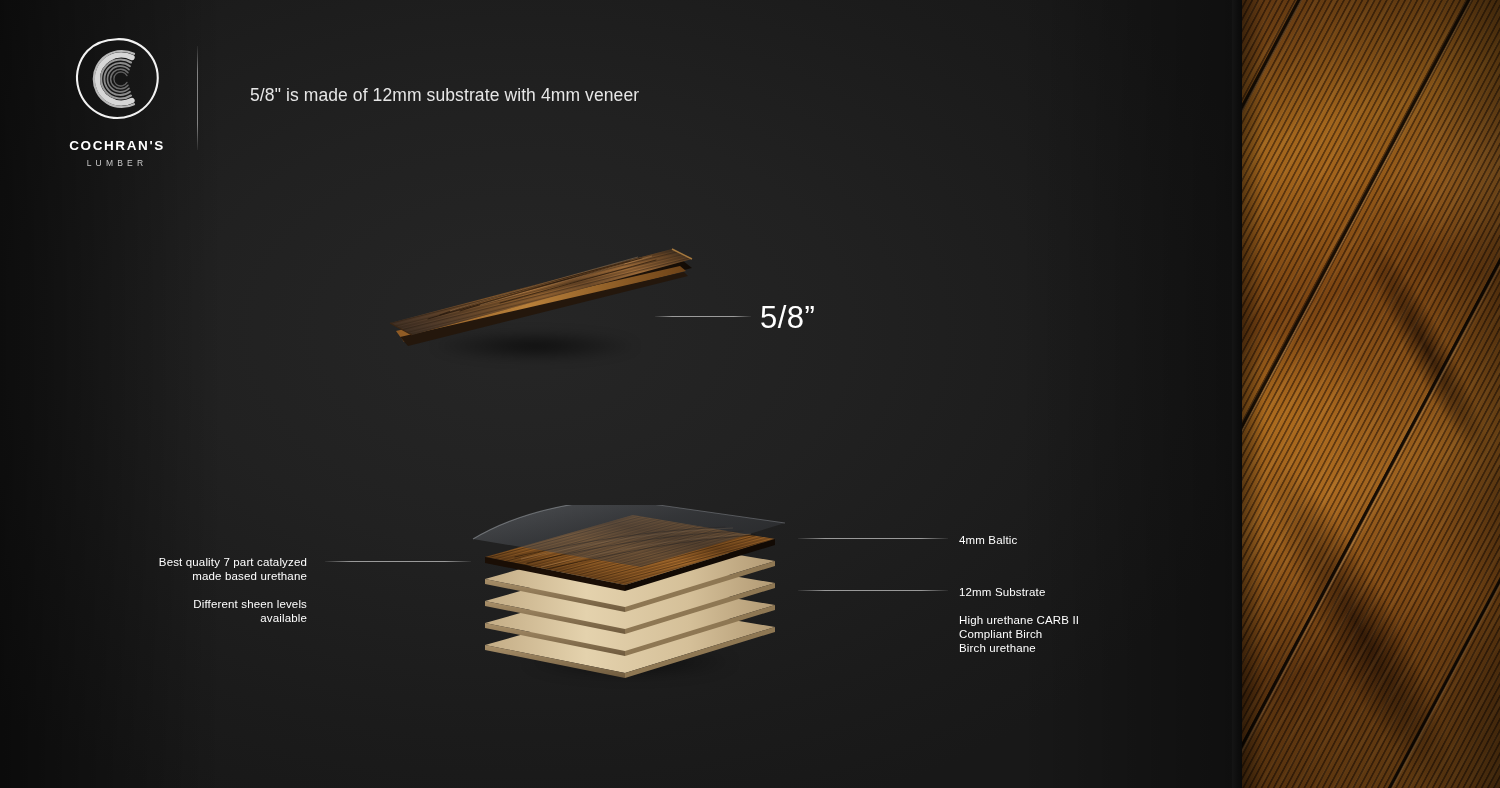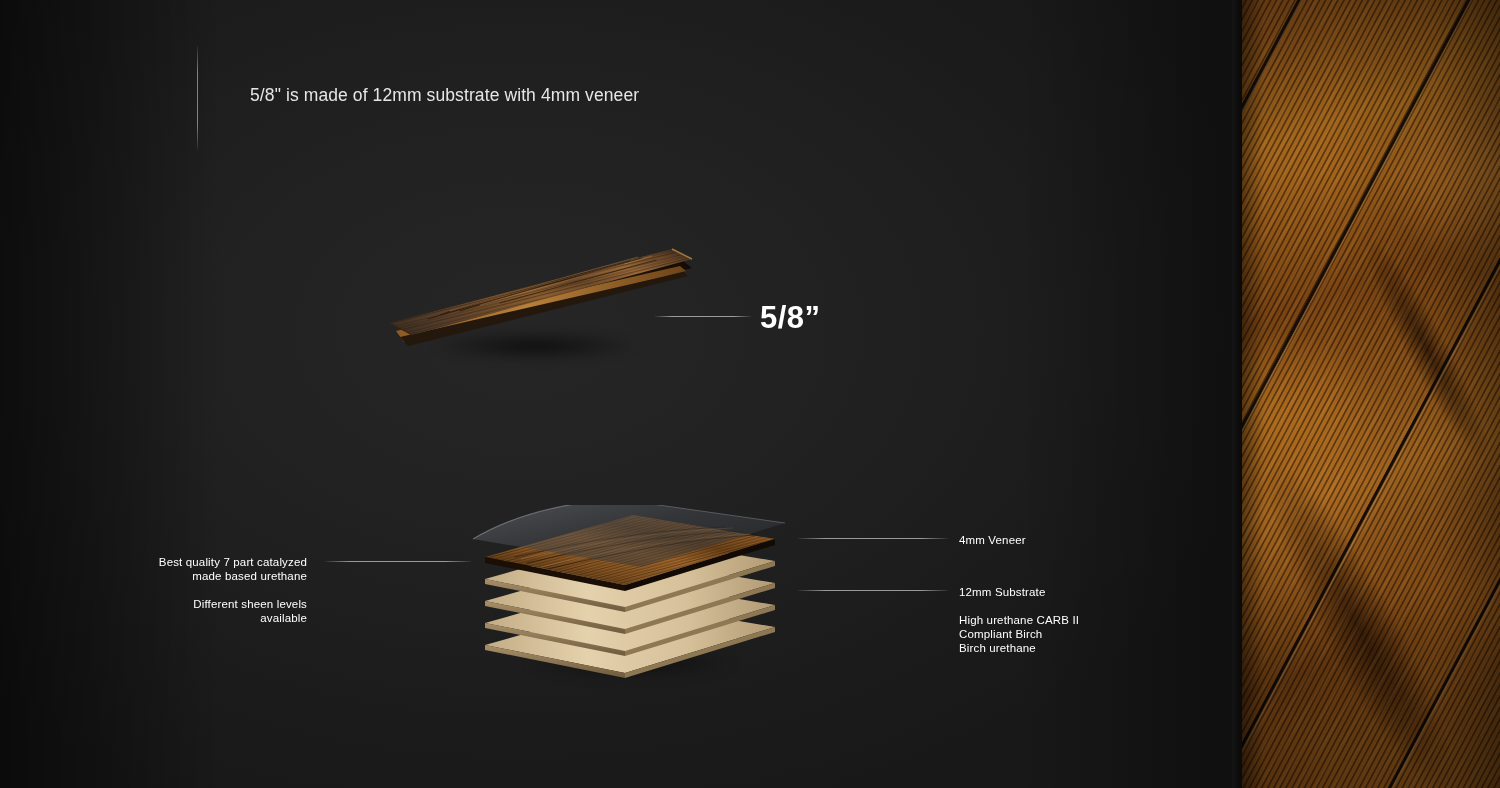--- a/index.html
+++ b/index.html
@@ -148,21 +148,21 @@
   }
   .stack-svg{ position:absolute; left:0; top:0; }
 
   
   .callout{ position:absolute; color:#ffffff; font-size:11.5px; line-height:14px; letter-spacing:.15px; }
   .lead-line{
     position:absolute; height:1px;
     background:linear-gradient(90deg, rgba(255,255,255,.06) 0%, rgba(255,255,255,.55) 18%, rgba(255,255,255,.55) 82%, rgba(255,255,255,.06) 100%);
   }
   .big-label{
-    position:absolute; color:#ffffff; font-size:31px; font-weight:bold; letter-spacing:.5px;
+    position:absolute; color:#ffffff; font-size:31px; font-weight:normal; letter-spacing:.5px;
   }
 
   .c-urethane{ left:153px; top:555px; width:154px; text-align:right; }
   .c-sheen{ left:153px; top:597px; width:154px; text-align:right; }
   .c-veneer{ left:959px; top:533px; }
   .c-substrate{ left:959px; top:585px; }
   .c-plywood{ left:959px; top:613px; }
 </style>
 </head>
 <body>
@@ -174,20 +174,43 @@
   <div class="wood-panel">
     <div class="wood-base"></div>
     <div class="wood-arcs"></div>
     <div class="wood-grain"></div>
     <div class="wood-grain2"></div>
     <div class="wood-seams"></div>
     <div class="wood-shade"></div>
   </div>
   <div class="bg-edge"></div>
 
+  <div class="brand">
+    <div class="brand-mark">
+      <svg width="86" height="86" viewBox="0 0 86 86" aria-hidden="true">
+
+        <path d="M43 3.2 C57.5 2.6 70 9.5 77.6 20.8 C84.2 30.6 85.4 43.6 81.6 54.6
+                 C77.6 66.2 68.2 75.6 56.4 79.8 C45.8 83.6 33.2 82.6 23.6 76.9
+                 C13.4 70.9 5.8 60.4 3.6 48.6 C1.4 36.6 5.2 23.8 13.6 14.8
+                 C21.2 6.6 32 3.6 43 3.2 Z" fill="none" stroke="#f2f2f2" stroke-width="2.1" stroke-linejoin="round"></path>
+
+        <g fill="none" stroke-linecap="round">
+          <path d="M58 21.5 A24 24 0 1 0 58 64.5" stroke="#d7d7d7" stroke-width="5.4"></path>
+          <path d="M57 26.5 A19.5 19.5 0 1 0 57 59.5" stroke="#9a9a9a" stroke-width="2.1"></path>
+          <path d="M56 30.2 A16 16 0 1 0 56 55.8" stroke="#8b8b8b" stroke-width="1.9"></path>
+          <path d="M55 33.6 A12.8 12.8 0 1 0 55 52.4" stroke="#7d7d7d" stroke-width="1.7"></path>
+          <path d="M54 36.8 A9.8 9.8 0 1 0 54 49.2" stroke="#6e6e6e" stroke-width="1.5"></path>
+          <path d="M53 39.6 A7 7 0 1 0 53 46.4" stroke="#616161" stroke-width="1.3"></path>
+          <path d="M60 17.8 A28 28 0 1 0 60 68.2" stroke="#b9b9b9" stroke-width="2.2"></path>
+        </g>
+      </svg>
+    </div>
+    <div class="brand-name">COCHRAN'S</div>
+    <div class="brand-sub">LUMBER</div>
+  </div>
 
   <div class="divider"></div>
 
   <div class="head-text">
     <div class="head-sub">5/8" is made of 12mm substrate with 4mm veneer</div>
   </div>
 
   <div class="plank-wrap">
     <div class="plank-shadow"></div>
     <svg class="plank-svg" width="320" height="135" viewBox="0 0 320 135" aria-hidden="true">
@@ -322,21 +345,21 @@
   </div>
 
   <div class="lead-line" style="left:325px; top:561px; width:146px;"></div>
   <div class="callout c-urethane">
     <div>Best quality 7 part catalyzed</div>
     <div>made based urethane</div>
   </div>
   <div class="callout c-sheen">Different sheen levels available</div>
 
   <div class="lead-line" style="left:798px; top:538px; width:150px;"></div>
-  <div class="callout c-veneer">4mm Veneer</div>
+  <div class="callout c-veneer">4mm Baltic</div>
 
   <div class="lead-line" style="left:798px; top:590px; width:150px;"></div>
   <div class="callout c-substrate">12mm Substrate</div>
 
   <div class="callout c-plywood">
     <div>High urethane CARB II</div>
     <div>Compliant Birch</div>
     <div>Birch urethane</div>
   </div>
 

